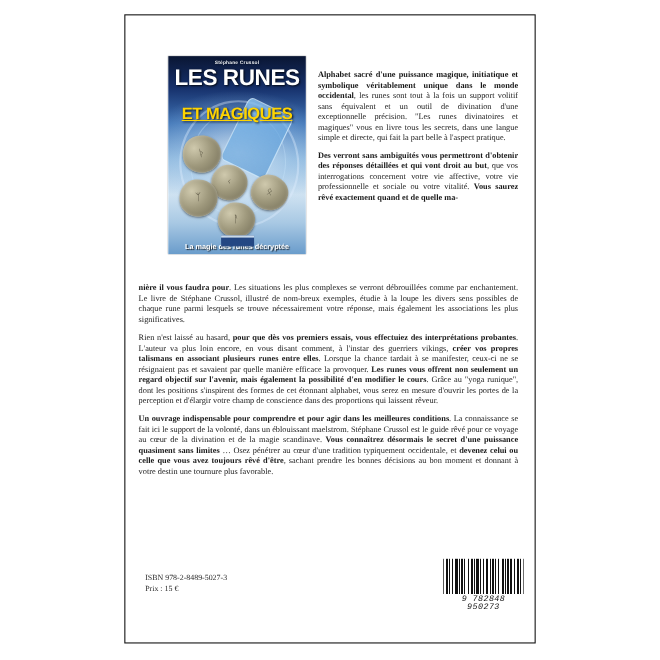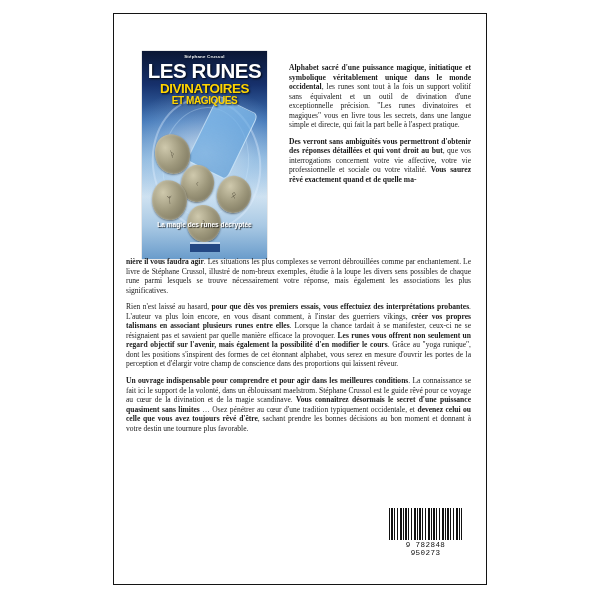--- a/index.html
+++ b/index.html
@@ -22,24 +22,24 @@
     width: 374px;
     height: 572px;
     background: #ffffff;
     border: 1px solid #141414;
     box-sizing: border-box;
   }
 
   
   #cover-thumb {
     position: absolute;
-    left: 28px;
+    left: 39px;
     top: 37px;
     width: 125px;
-    height: 208px;
+    height: 180px;
     overflow: hidden;
     background: linear-gradient(#0a1633 0%, #16306b 16%, #3f74b6 34%,
                                 #8fb8dd 52%, #cfe2f1 70%, #a9c9e4 84%, #6a9ccb 100%);
     box-shadow: 0 0 1px rgba(0,0,0,.5);
   }
   #cover-thumb .glow {
     position: absolute;
     left: -18%;
     top: 18%;
     width: 136%;
@@ -111,21 +111,21 @@
     left: 0;
     right: 0;
     text-align: center;
     color: #ffd400;
     font-family: "Liberation Sans", sans-serif;
     font-weight: bold;
     line-height: 1;
     text-shadow: 1px 1px 2px rgba(0,0,0,.85);
   }
   #cover-thumb .title-sub1 { top: 31px; font-size: 13.4px; letter-spacing: -0.4px; }
-  #cover-thumb .title-sub2 { top: 45px; font-size: 10px; letter-spacing: -0.4px; }
+  #cover-thumb .title-sub2 { top: 45px; font-size: 15px; letter-spacing: -0.4px; text-decoration: underline; }
 
   #cover-thumb .rune {
     position: absolute;
     background: radial-gradient(ellipse at 34% 30%, #cfc9ad 0%, #9e987c 48%, #6f6a53 100%);
     border-radius: 46% 54% 50% 50% / 52% 48% 52% 48%;
     box-shadow: 0 1px 2px rgba(0,0,0,.45), inset 0 0 3px rgba(255,255,255,.35);
   }
   #cover-thumb .rune i {
     position: absolute;
     left: 50%;
@@ -197,23 +197,24 @@
     position: absolute;
     left: 18px;
     bottom: 44px;
     color: #2a2a2a;
     font-family: "Liberation Serif", serif;
     font-size: 7.2px;
     line-height: 10px;
   }
   #barcode {
     position: absolute;
-    right: 24px;
+    right: 10px;
     bottom: 27px;
     width: 73px;
+    font-style: italic;
   }
   #barcode .bars {
     height: 32px;
     width: 100%;
     background-image: repeating-linear-gradient(
       90deg,
       #111 0px, #111 1px, #fff 1px, #fff 2px,
       #111 2px, #111 4px, #fff 4px, #fff 5px,
       #111 5px, #111 6px, #fff 6px, #fff 8px,
       #111 8px, #111 9px, #fff 9px, #fff 11px,
@@ -235,21 +236,20 @@
 <div id="back-cover">
 
   <div id="cover-thumb">
     <div class="glow"></div>
     <div class="ring"></div>
     <div class="ring2"></div>
     <div class="portal"></div>
 
     <div class="author">Stéphane Crussol</div>
     <div class="title-main">LES RUNES</div>
-    <div class="title-sub1">DIVINATOIRES</div>
     <div class="title-sub2">ET MAGIQUES</div>
 
     <div class="rune r1">
         <i>ᚦ</i>
       </div>
     <div class="rune r2">
         <i>ᚲ</i>
       </div>
     <div class="rune r3">
         <i>ᛉ</i>
@@ -264,24 +264,28 @@
     <div class="tagline">La magie des runes décryptée</div>
     <div class="publisher"></div>
   </div>
 
   <div id="col-right" class="blurb">
     <p><b>Alphabet sacré d'une puissance magique, initiatique et symbolique véritablement unique dans le monde occidental</b>, les runes sont tout à la fois un support volitif sans équivalent et un outil de divination d'une exceptionnelle précision. "Les runes divinatoires et magiques" vous en livre tous les secrets, dans une langue simple et directe, qui fait la part belle à l'aspect pratique.</p>
     <p><b>Des verront sans ambiguïtés vous permettront d'obtenir des réponses détaillées et qui vont droit au but</b>, que vos interrogations concernent votre vie affective, votre vie professionnelle et sociale ou votre vitalité. <b>Vous saurez rêvé exactement quand et de quelle ma-</b></p>
   </div>
 
   <div id="body-flow" class="blurb">
-    <p><b>nière il vous faudra agir</b>. Les situations les plus complexes se verront débrouillées comme par enchantement. Le livre de Stéphane Crussol, illustré de nom-breux exemples, étudie à la loupe les divers sens possibles de chaque rune parmi lesquels se trouve nécessairement votre réponse, mais également les associations les plus significatives.</p>
+    <p><b>nière il vous faudra pour</b>. Les situations les plus complexes se verront débrouillées comme par enchantement. Le livre de Stéphane Crussol, illustré de nom-breux exemples, étudie à la loupe les divers sens possibles de chaque rune parmi lesquels se trouve nécessairement votre réponse, mais également les associations les plus significatives.</p>
     <p>Rien n'est laissé au hasard, <b>pour que dès vos premiers essais, vous effectuiez des interprétations probantes</b>. L'auteur va plus loin encore, en vous disant comment, à l'instar des guerriers vikings, <b>créer vos propres talismans en associant plusieurs runes entre elles</b>. Lorsque la chance tardait à se manifester, ceux-ci ne se résignaient pas et savaient par quelle manière efficace la provoquer. <b>Les runes vous offrent non seulement un regard objectif sur l'avenir, mais également la possibilité d'en modifier le cours</b>. Grâce au "yoga runique", dont les positions s'inspirent des formes de cet étonnant alphabet, vous serez en mesure d'ouvrir les portes de la perception et d'élargir votre champ de conscience dans des proportions qui laissent rêveur.</p>
     <p><b>Un ouvrage indispensable pour comprendre et pour agir dans les meilleures conditions</b>. La connaissance se fait ici le support de la volonté, dans un éblouissant maelstrom. Stéphane Crussol est le guide rêvé pour ce voyage au cœur de la divination et de la magie scandinave. <b>Vous connaîtrez désormais le secret d'une puissance quasiment sans limites</b> … Osez pénétrer au cœur d'une tradition typiquement occidentale, et <b>devenez celui ou celle que vous avez toujours rêvé d'être</b>, sachant prendre les bonnes décisions au bon moment et donnant à votre destin une tournure plus favorable.</p>
   </div>
 
+  <div id="isbn-block">
+    <div>ISBN 978-2-8489-5027-3</div>
+    <div>Prix : 15 €</div>
+  </div>
 
   <div id="barcode">
     <div class="bars"></div>
     <div class="digits">9 782848 950273</div>
   </div>
 
 </div>
 
 </body></html>

